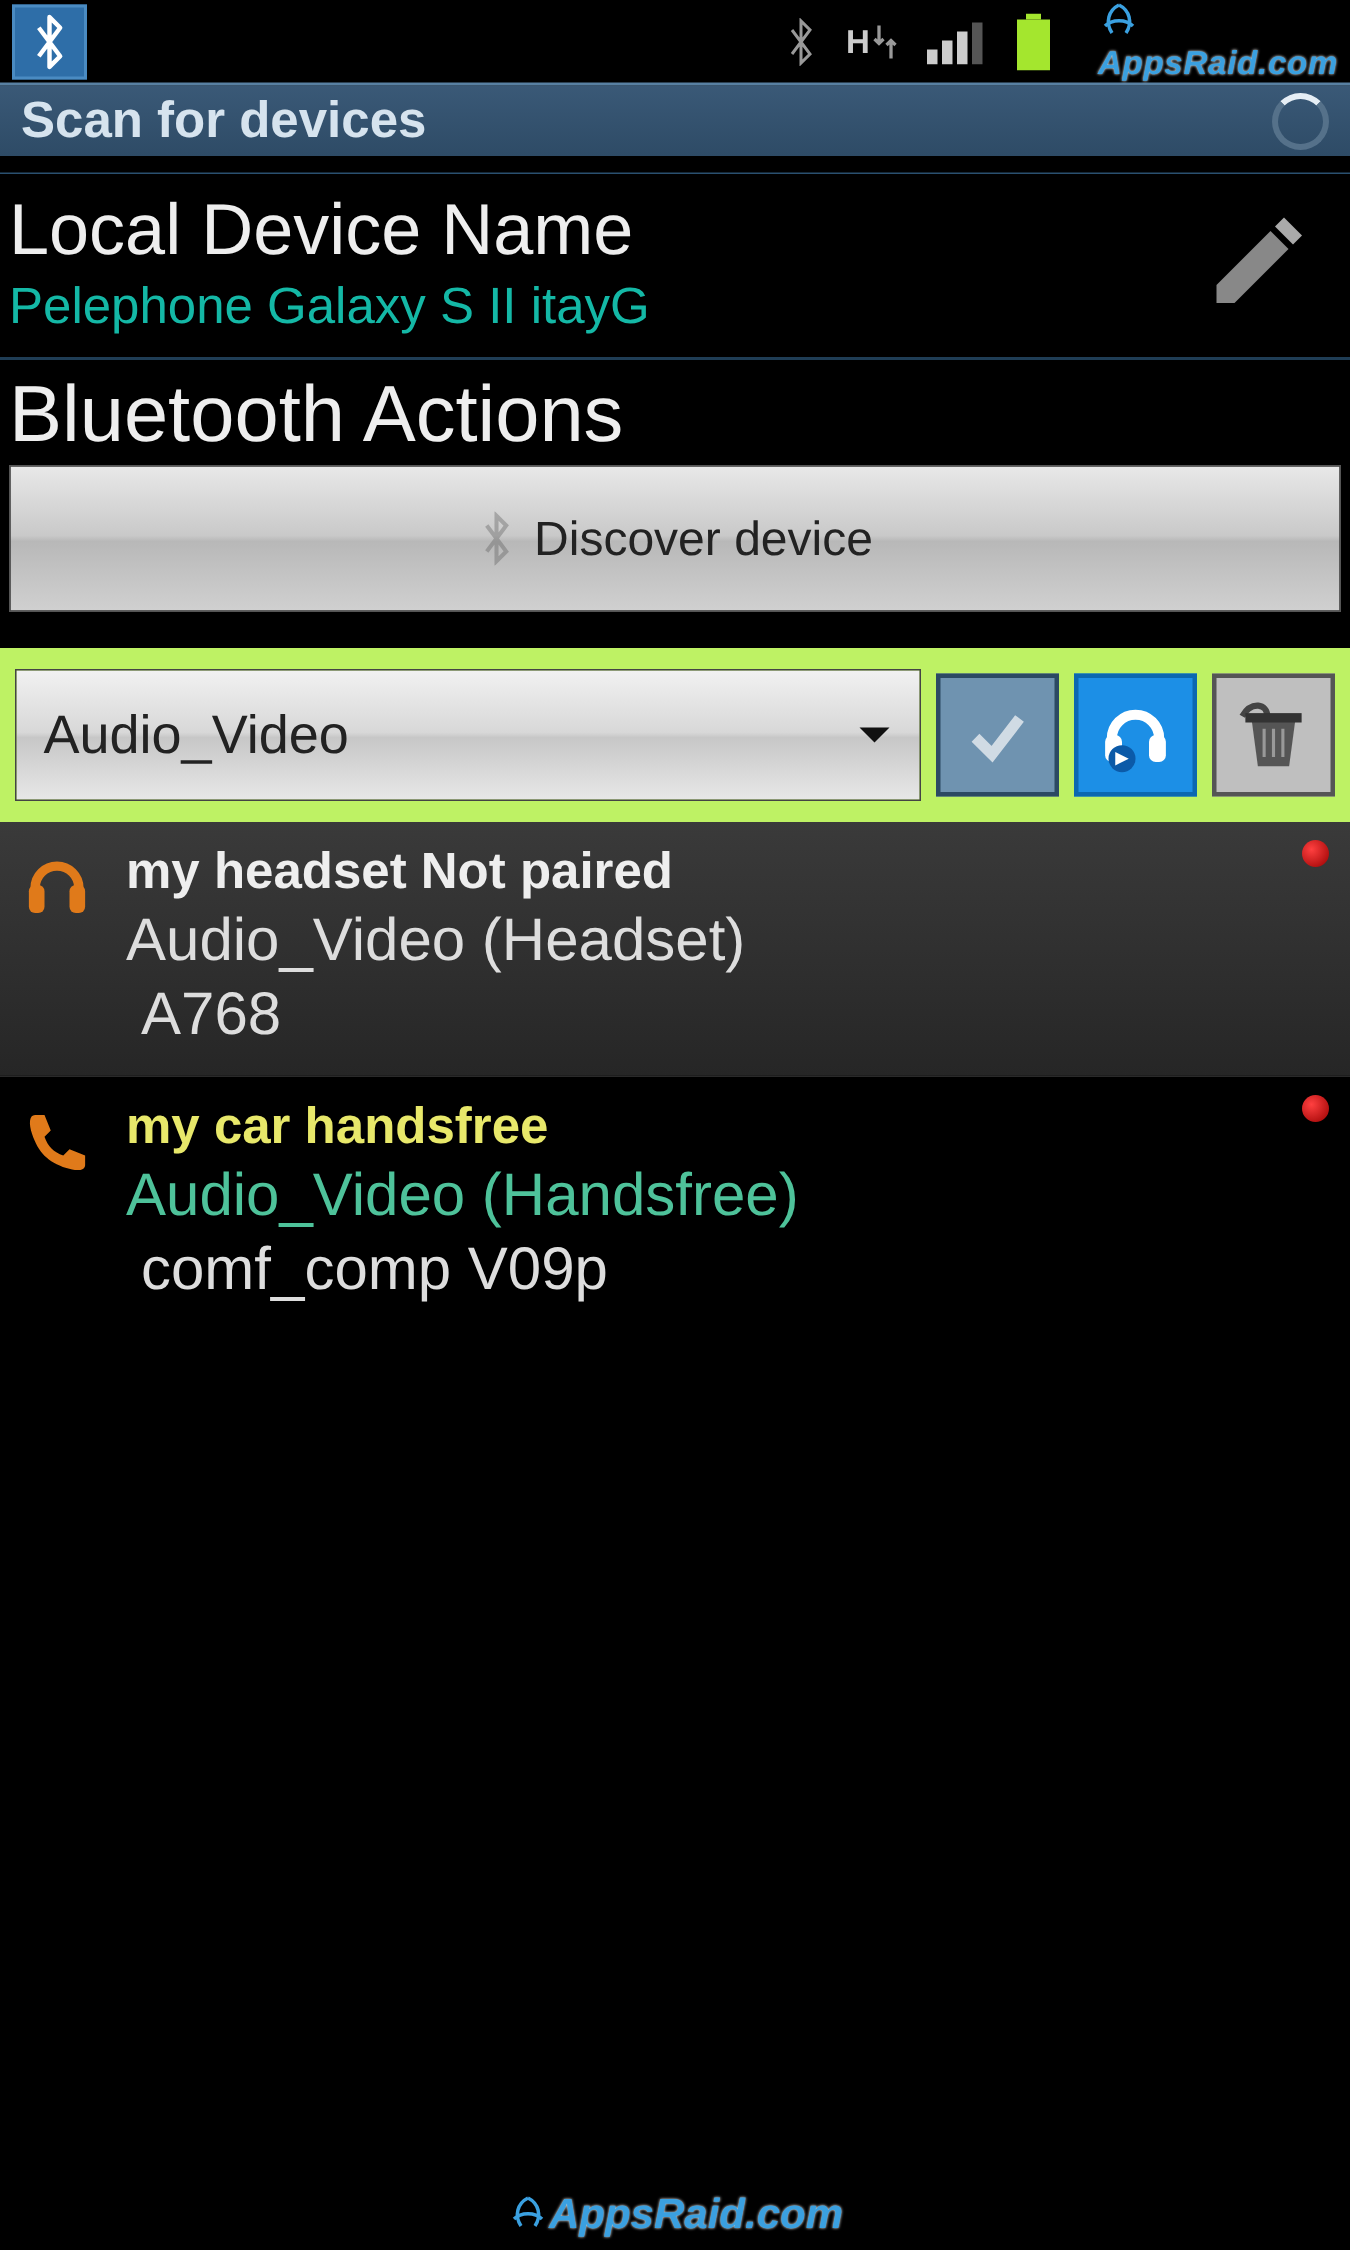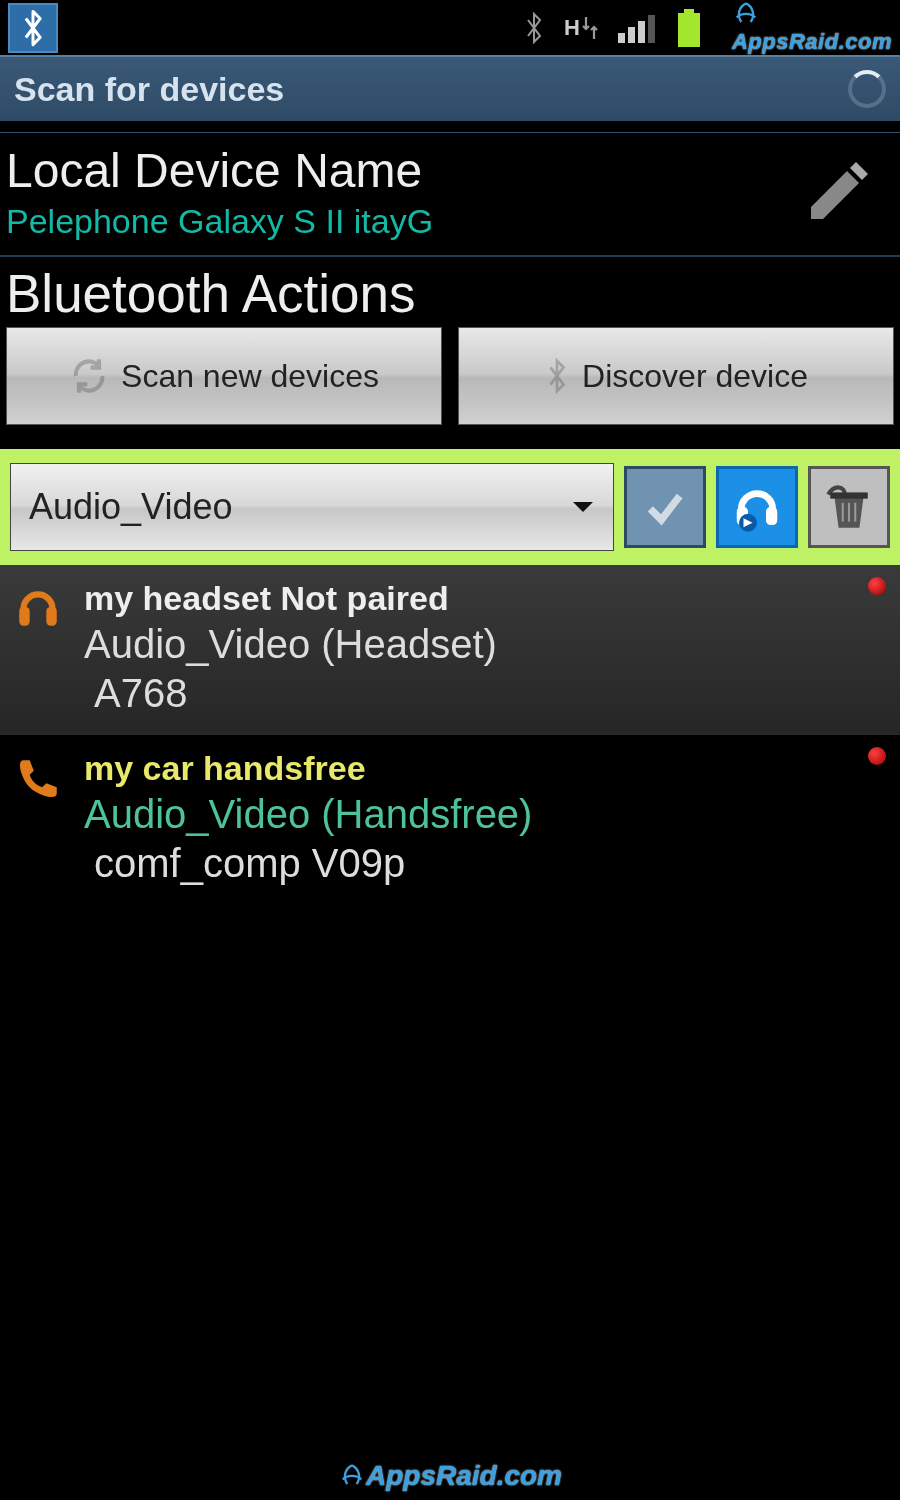--- a/index.html
+++ b/index.html
@@ -7,21 +7,21 @@
 
   
   .status-bar { height: 55px; background: #000; display: flex; align-items: center; padding: 0 8px; }
   .status-app-icon { width: 50px; height: 50px; background: #2e6ea8; border: 2px solid #4a8bc2; display: flex; align-items: center; justify-content: center; }
   .status-spacer { flex: 1; }
   .status-icons { display: flex; align-items: center; gap: 18px; color: #aaa; }
   .status-icons svg { display: block; }
   .watermark-top { color: #3aa0e0; font-size: 22px; font-style: italic; font-weight: bold; letter-spacing: 0.5px; margin-left: 12px; text-shadow: 0 0 2px #fff; }
 
   
-  .title-header { background: linear-gradient(#3a5977, #2e4b66); height: 66px; display: flex; align-items: center; padding: 0 14px; color: #d6e3ee; font-size: 34px; font-weight: bold; border-top: 2px solid #5880a2; }
+  .title-header { background: linear-gradient(#3a5977, #2e4b66); height: 49px; display: flex; align-items: center; padding: 0 14px; color: #d6e3ee; font-size: 34px; font-weight: bold; border-top: 2px solid #5880a2; }
   .title-header .spinner { margin-left: auto; width: 38px; height: 38px; border: 4px solid #55718a; border-top-color: #e6eef5; border-radius: 50%; }
 
   .divider-strong { height: 12px; background: #000; border-bottom: 1px solid #2a5070; }
   .divider-thin { height: 2px; background: #1f3d55; }
   .divider-black { height: 10px; background: #000; }
 
   
   .section-local { padding: 10px 10px 14px 6px; display: flex; align-items: center; }
   .section-local .txt .lbl { color: #eee; font-size: 48px; }
   .section-local .txt .val { color: #14b8a6; font-size: 34px; margin-top: 4px; }
@@ -110,26 +110,20 @@
       <path d="M16 4 L20 8 L22 6 L18 2 Z" fill="#aaa"></path>
   </svg>
 </div>
 
 <div class="divider-thin"></div>
 
 <div class="section-actions">
   <div class="lbl">Bluetooth Actions</div>
   <div class="action-row">
     <div class="action-btn">
-      <svg width="40" height="40" viewBox="0 0 24 24">
-          <path d="M4 12 A8 8 0 0 1 18 6 M20 12 A8 8 0 0 1 6 18 M18 2 L18 7 L13 7 M6 22 L6 17 L11 17" stroke="#555" stroke-width="2.5" fill="none"></path>
-        </svg>
-      <span>Scan new devices</span>
-    </div>
-    <div class="action-btn">
       <svg width="26" height="36" viewBox="0 0 24 32">
           <path d="M6 8 L18 24 L12 30 L12 2 L18 8 L6 24" stroke="#555" stroke-width="2.5" fill="none"></path>
         </svg>
       <span>Discover device</span>
     </div>
   </div>
 </div>
 
 <div class="divider-black"></div>
 

